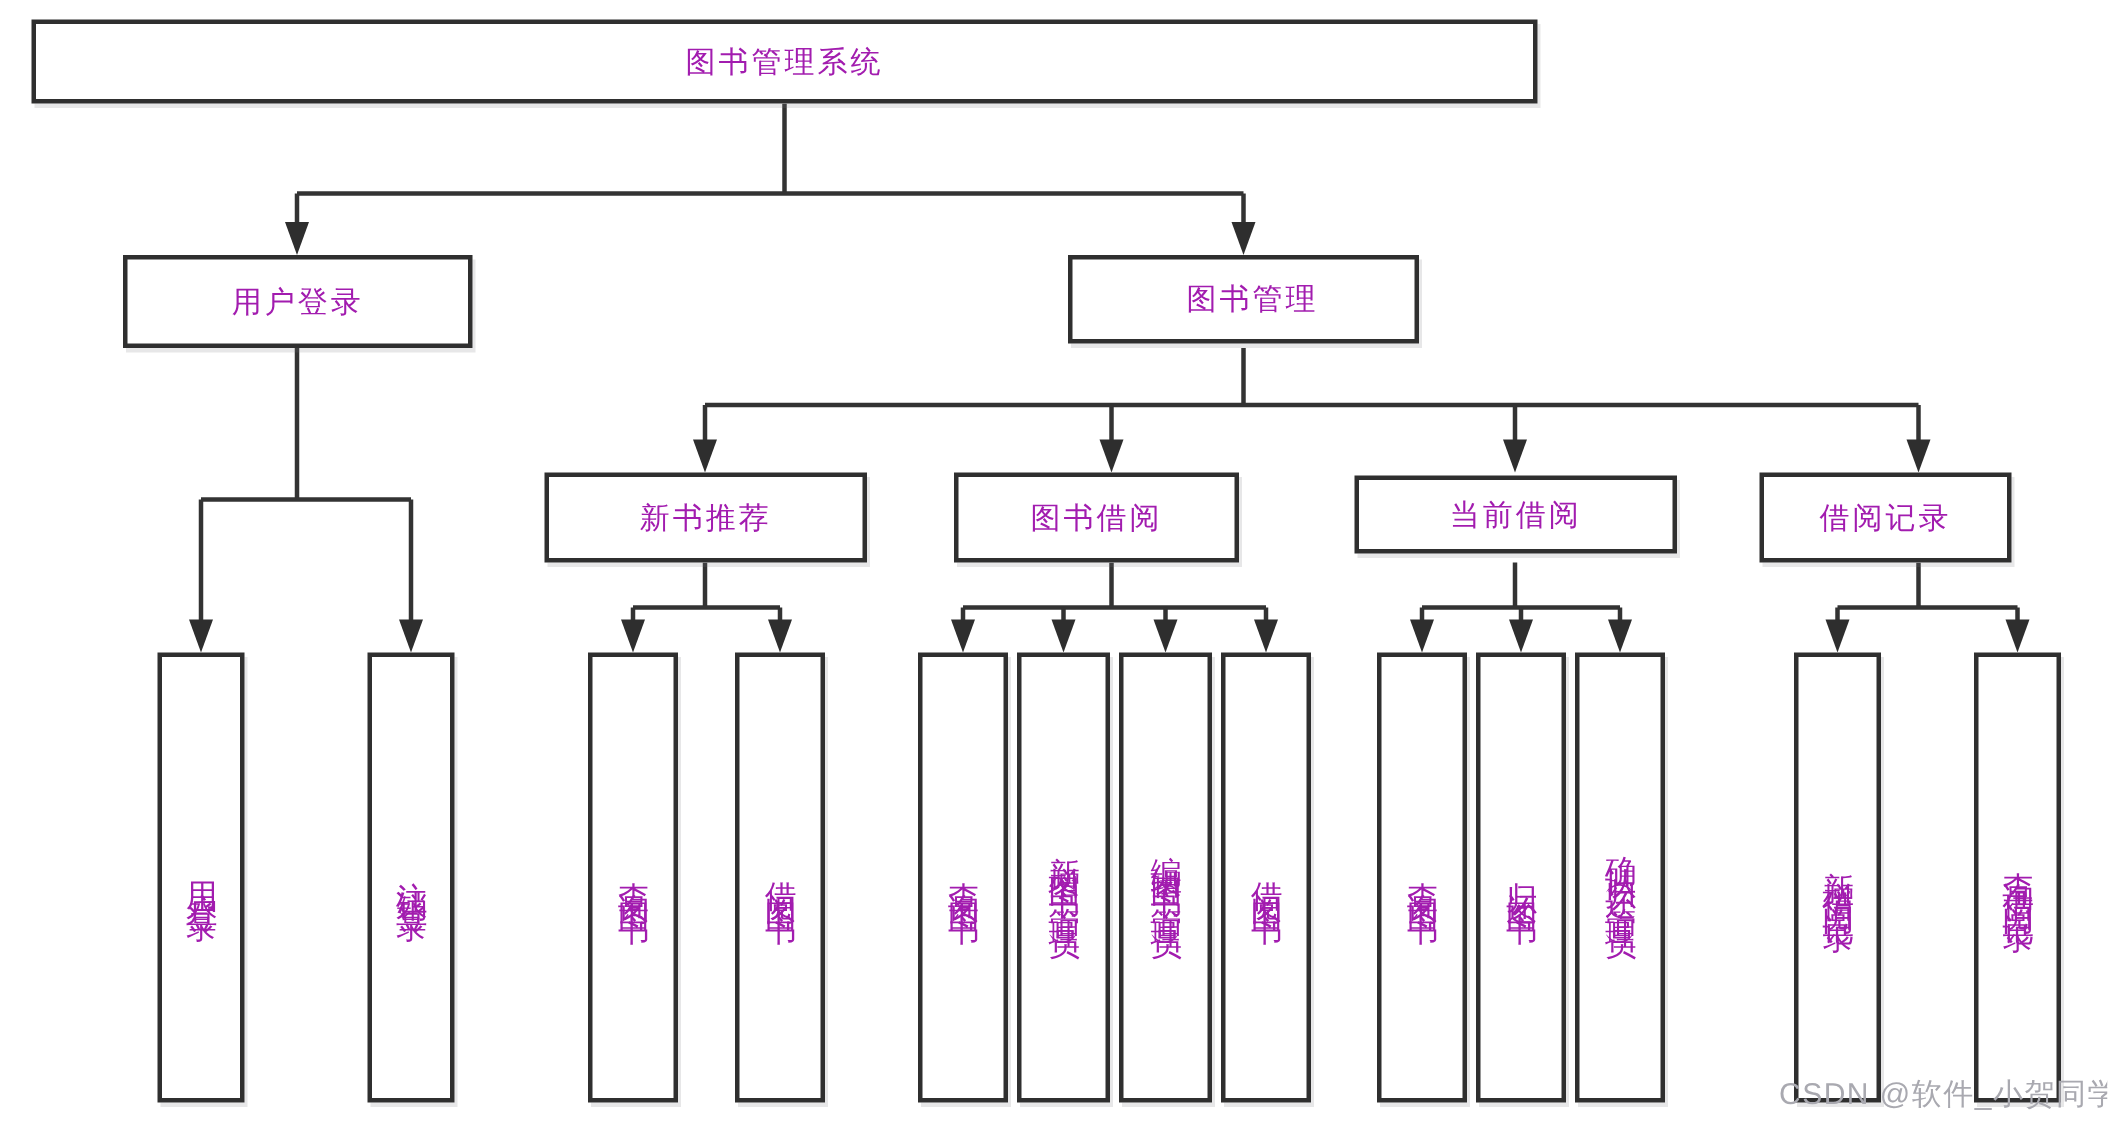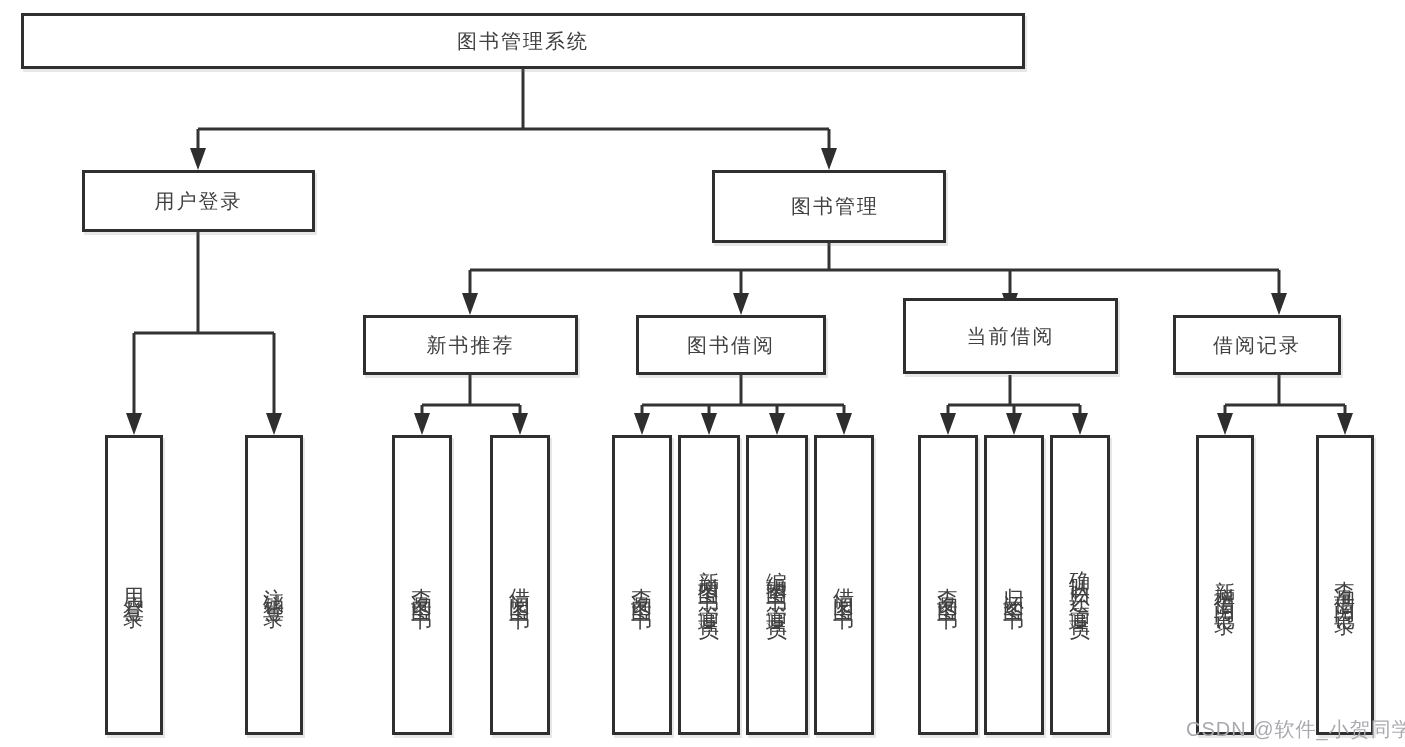--- a/index.html
+++ b/index.html
@@ -4,21 +4,21 @@
 <style>
   html,body{margin:0;padding:0;background:#ffffff;}
   .stage{
     position:relative;width:1405px;height:747px;background:#ffffff;
     font-family:"Liberation Sans","DejaVu Sans",sans-serif;overflow:hidden;
   }
   svg.wires{position:absolute;left:0;top:0;width:1405px;height:747px;}
   .node{
     position:absolute;background:#ffffff;border:3px solid #2f2f2f;
     box-sizing:border-box;display:flex;align-items:center;justify-content:center;
-    color:#404040;box-shadow:2px 3px 0 rgba(120,120,130,0.18);
+    color:#a21caf;box-shadow:2px 3px 0 rgba(120,120,130,0.18);
   }
   .h{font-size:20px;letter-spacing:2px;white-space:nowrap;}
   .v{writing-mode:vertical-rl;text-orientation:mixed;font-size:21px;letter-spacing:7px;line-height:1;}
   .watermark{
     position:absolute;left:1186px;top:716px;font-size:20px;color:#a9a9b0;
     letter-spacing:1px;white-space:nowrap;z-index:5;
   }
 </style>
 </head>
 <body>
@@ -97,25 +97,25 @@
       <line x1="1225" y1="405" x2="1225" y2="417" fill="none"></line>
       <polygon points="1217,413 1233,413 1225,435" stroke="none"></polygon>
       <line x1="1345" y1="405" x2="1345" y2="417" fill="none"></line>
       <polygon points="1337,413 1353,413 1345,435" stroke="none"></polygon>
     </g>
   </svg>
 
   <div class="node h" style="left:21px;top:13px;width:1004px;height:56px;">图书管理系统</div>
 
   <div class="node h" style="left:82px;top:170px;width:233px;height:62px;">用户登录</div>
-  <div class="node h" style="left:712px;top:170px;width:234px;height:73px;padding-left:12px;">图书管理</div>
+  <div class="node h" style="left:712px;top:170px;width:234px;height:59px;padding-left:12px;">图书管理</div>
 
   <div class="node h" style="left:363px;top:315px;width:215px;height:60px;">新书推荐</div>
   <div class="node h" style="left:636px;top:315px;width:190px;height:60px;">图书借阅</div>
-  <div class="node h" style="left:903px;top:298px;width:215px;height:76px;">当前借阅</div>
+  <div class="node h" style="left:903px;top:317px;width:215px;height:52px;">当前借阅</div>
   <div class="node h" style="left:1173px;top:315px;width:168px;height:60px;">借阅记录</div>
 
   <div class="node v" style="left:105px;top:435px;width:58px;height:300px;">用户登录</div>
   <div class="node v" style="left:245px;top:435px;width:58px;height:300px;">注销登录</div>
 
   <div class="node v" style="left:392px;top:435px;width:60px;height:300px;">查询图书</div>
   <div class="node v" style="left:490px;top:435px;width:60px;height:300px;">借阅图书</div>
 
   <div class="node v" style="left:612px;top:435px;width:60px;height:300px;">查询图书</div>
   <div class="node v" style="left:678px;top:435px;width:62px;height:300px;">新增图书（管理员）</div>

